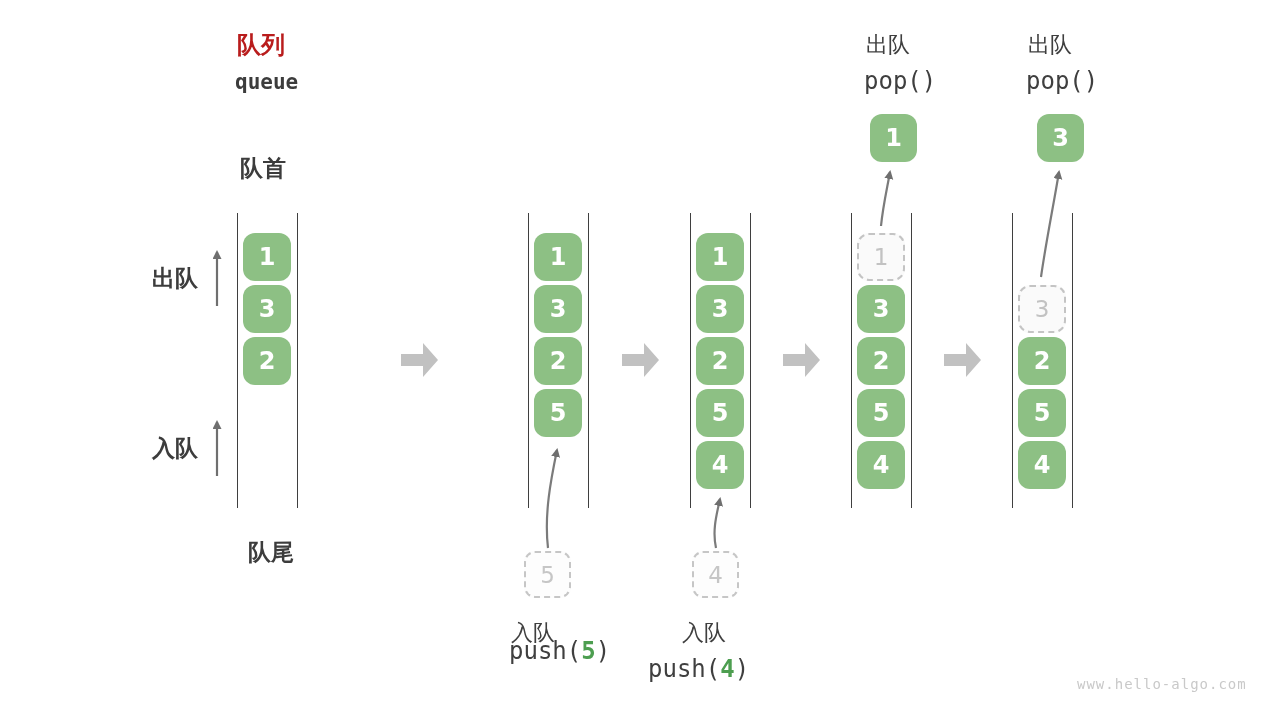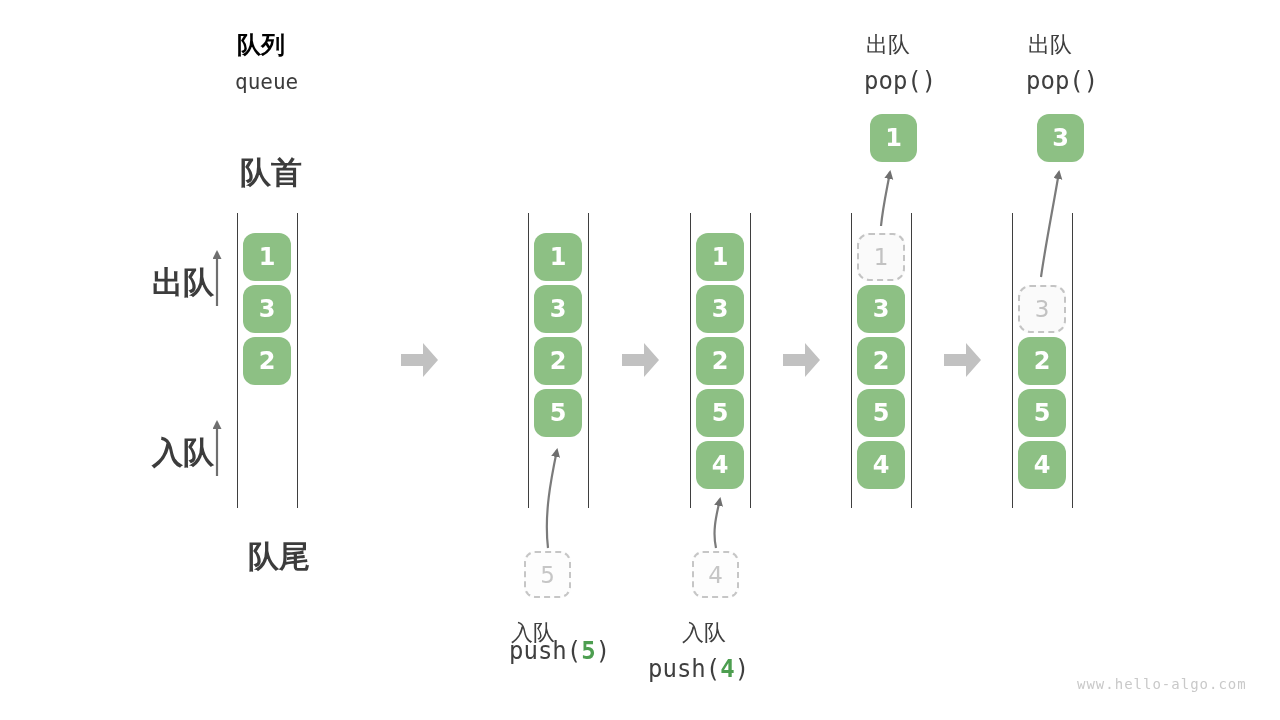--- a/index.html
+++ b/index.html
@@ -1,22 +1,22 @@
 <!DOCTYPE html>
 <html><head>
 <meta charset="utf-8">
 <style>
   html,body{margin:0;padding:0;background:#ffffff;}
   .canvas{position:relative;width:1280px;height:720px;background:#ffffff;overflow:hidden;
           font-family:"Liberation Sans",sans-serif;color:#3c3c3c;}
   .abs{position:absolute;line-height:1;}
   .mono{font-family:"DejaVu Sans Mono",monospace;}
-  .title-zh{font-size:24px;font-weight:bold;color:#000000;}
-  .title-en{font-size:21px;color:#3c3c3c;}
-  .side-label{font-size:31px;font-weight:bold;color:#3c3c3c;}
+  .title-zh{font-size:24px;font-weight:bold;color:#b91c1c;}
+  .title-en{font-size:21px;color:#3c3c3c;font-weight:bold;}
+  .side-label{font-size:23px;font-weight:bold;color:#3c3c3c;}
   .op-zh{font-size:22px;color:#3f3f3f;}
   .op-code{font-size:24px;color:#3f3f3f;}
   .op-arg{color:#4d9e50;font-weight:bold;}
   .qcol{position:absolute;top:213px;width:61px;height:295px;box-sizing:border-box;
         border-left:1.5px solid #3f3f3f;border-right:1.5px solid #3f3f3f;}
   .qbox{position:absolute;left:5px;width:48px;height:48px;border-radius:12px;background:#8dc084;
         display:flex;align-items:center;justify-content:center;color:#ffffff;
         font-size:24px;font-weight:bold;font-family:"DejaVu Sans",sans-serif;}
   .ghost{background:#fafafa;border:2.5px dashed #c4c4c4;color:#c2c2c2;box-sizing:border-box;
          font-weight:normal;font-size:23px;}

